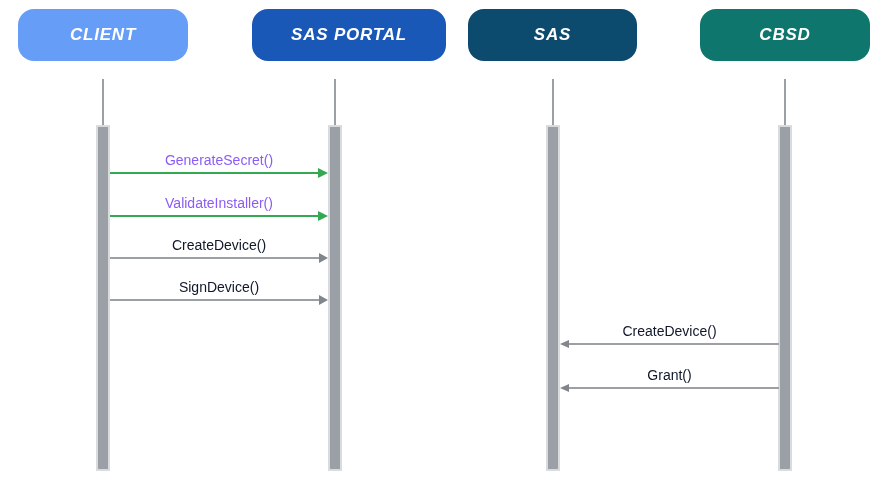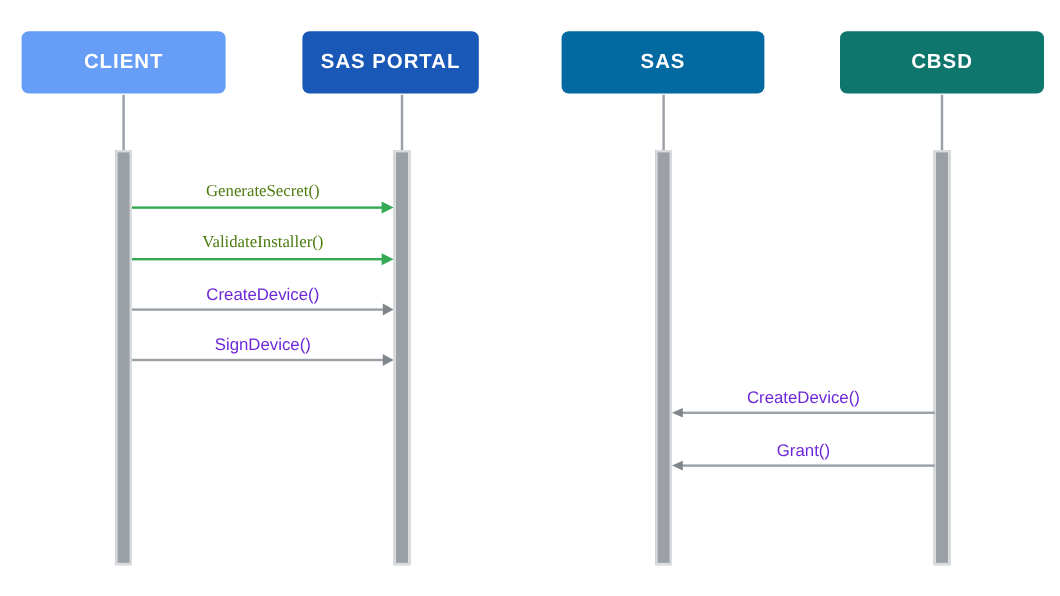--- a/index.html
+++ b/index.html
@@ -12,35 +12,36 @@
     position: relative;
     width: 883px;
     height: 497px;
     background: #ffffff;
     overflow: hidden;
   }
 
   
   .actor-box {
     position: absolute;
-    top: 26px;
+    top: 9px;
     height: 52px;
-    border-radius: 6px;
+    border-radius: 16px;
     color: #ffffff;
     font-size: 17px;
     font-weight: bold;
     letter-spacing: 0.8px;
     display: flex;
     align-items: center;
     justify-content: center;
     box-sizing: border-box;
+    font-style: italic;
   }
   .box-client     { left: 18px;  width: 170px; background: #669DF6; }
-  .box-sas-portal { left: 252px; width: 147px; background: #1958B7; }
-  .box-sas        { left: 468px; width: 169px; background: #0369a1; }
+  .box-sas-portal { left: 252px; width: 194px; background: #1958B7; }
+  .box-sas        { left: 468px; width: 169px; background: #0c4a6e; }
   .box-cbsd       { left: 700px; width: 170px; background: #0f766e; }
 
   
   .lifeline {
     position: absolute;
     top: 79px;
     height: 46px;
     width: 1.5px;
     background: #9AA0A6;
   }
@@ -71,22 +72,22 @@
 
   .msg-label {
     position: absolute;
     left: 0;
     right: 0;
     bottom: 5px;
     text-align: center;
     font-size: 14px;
     white-space: nowrap;
   }
-  .green .msg-label { color: #4d7c0f; font-family: Liberation Serif, serif; }
-  .gray  .msg-label { color: #6d28d9; margin-top: 40px; }
+  .green .msg-label { color: #8b5cf6; }
+  .gray  .msg-label { color: #0f172a; margin-top: 40px; }
 
   .msg-line { position: absolute; }
   .green .msg-line { top: -1px; height: 2px;   background: #34A853; }
   .gray  .msg-line { top: -1px; height: 1.5px; background: #9AA0A6; }
   .dir-right .msg-line { left: 0; right: 8px; }
   .dir-left  .msg-line { left: 8px; right: 0; }
 
   .msg-head {
     position: absolute;
     width: 0;

